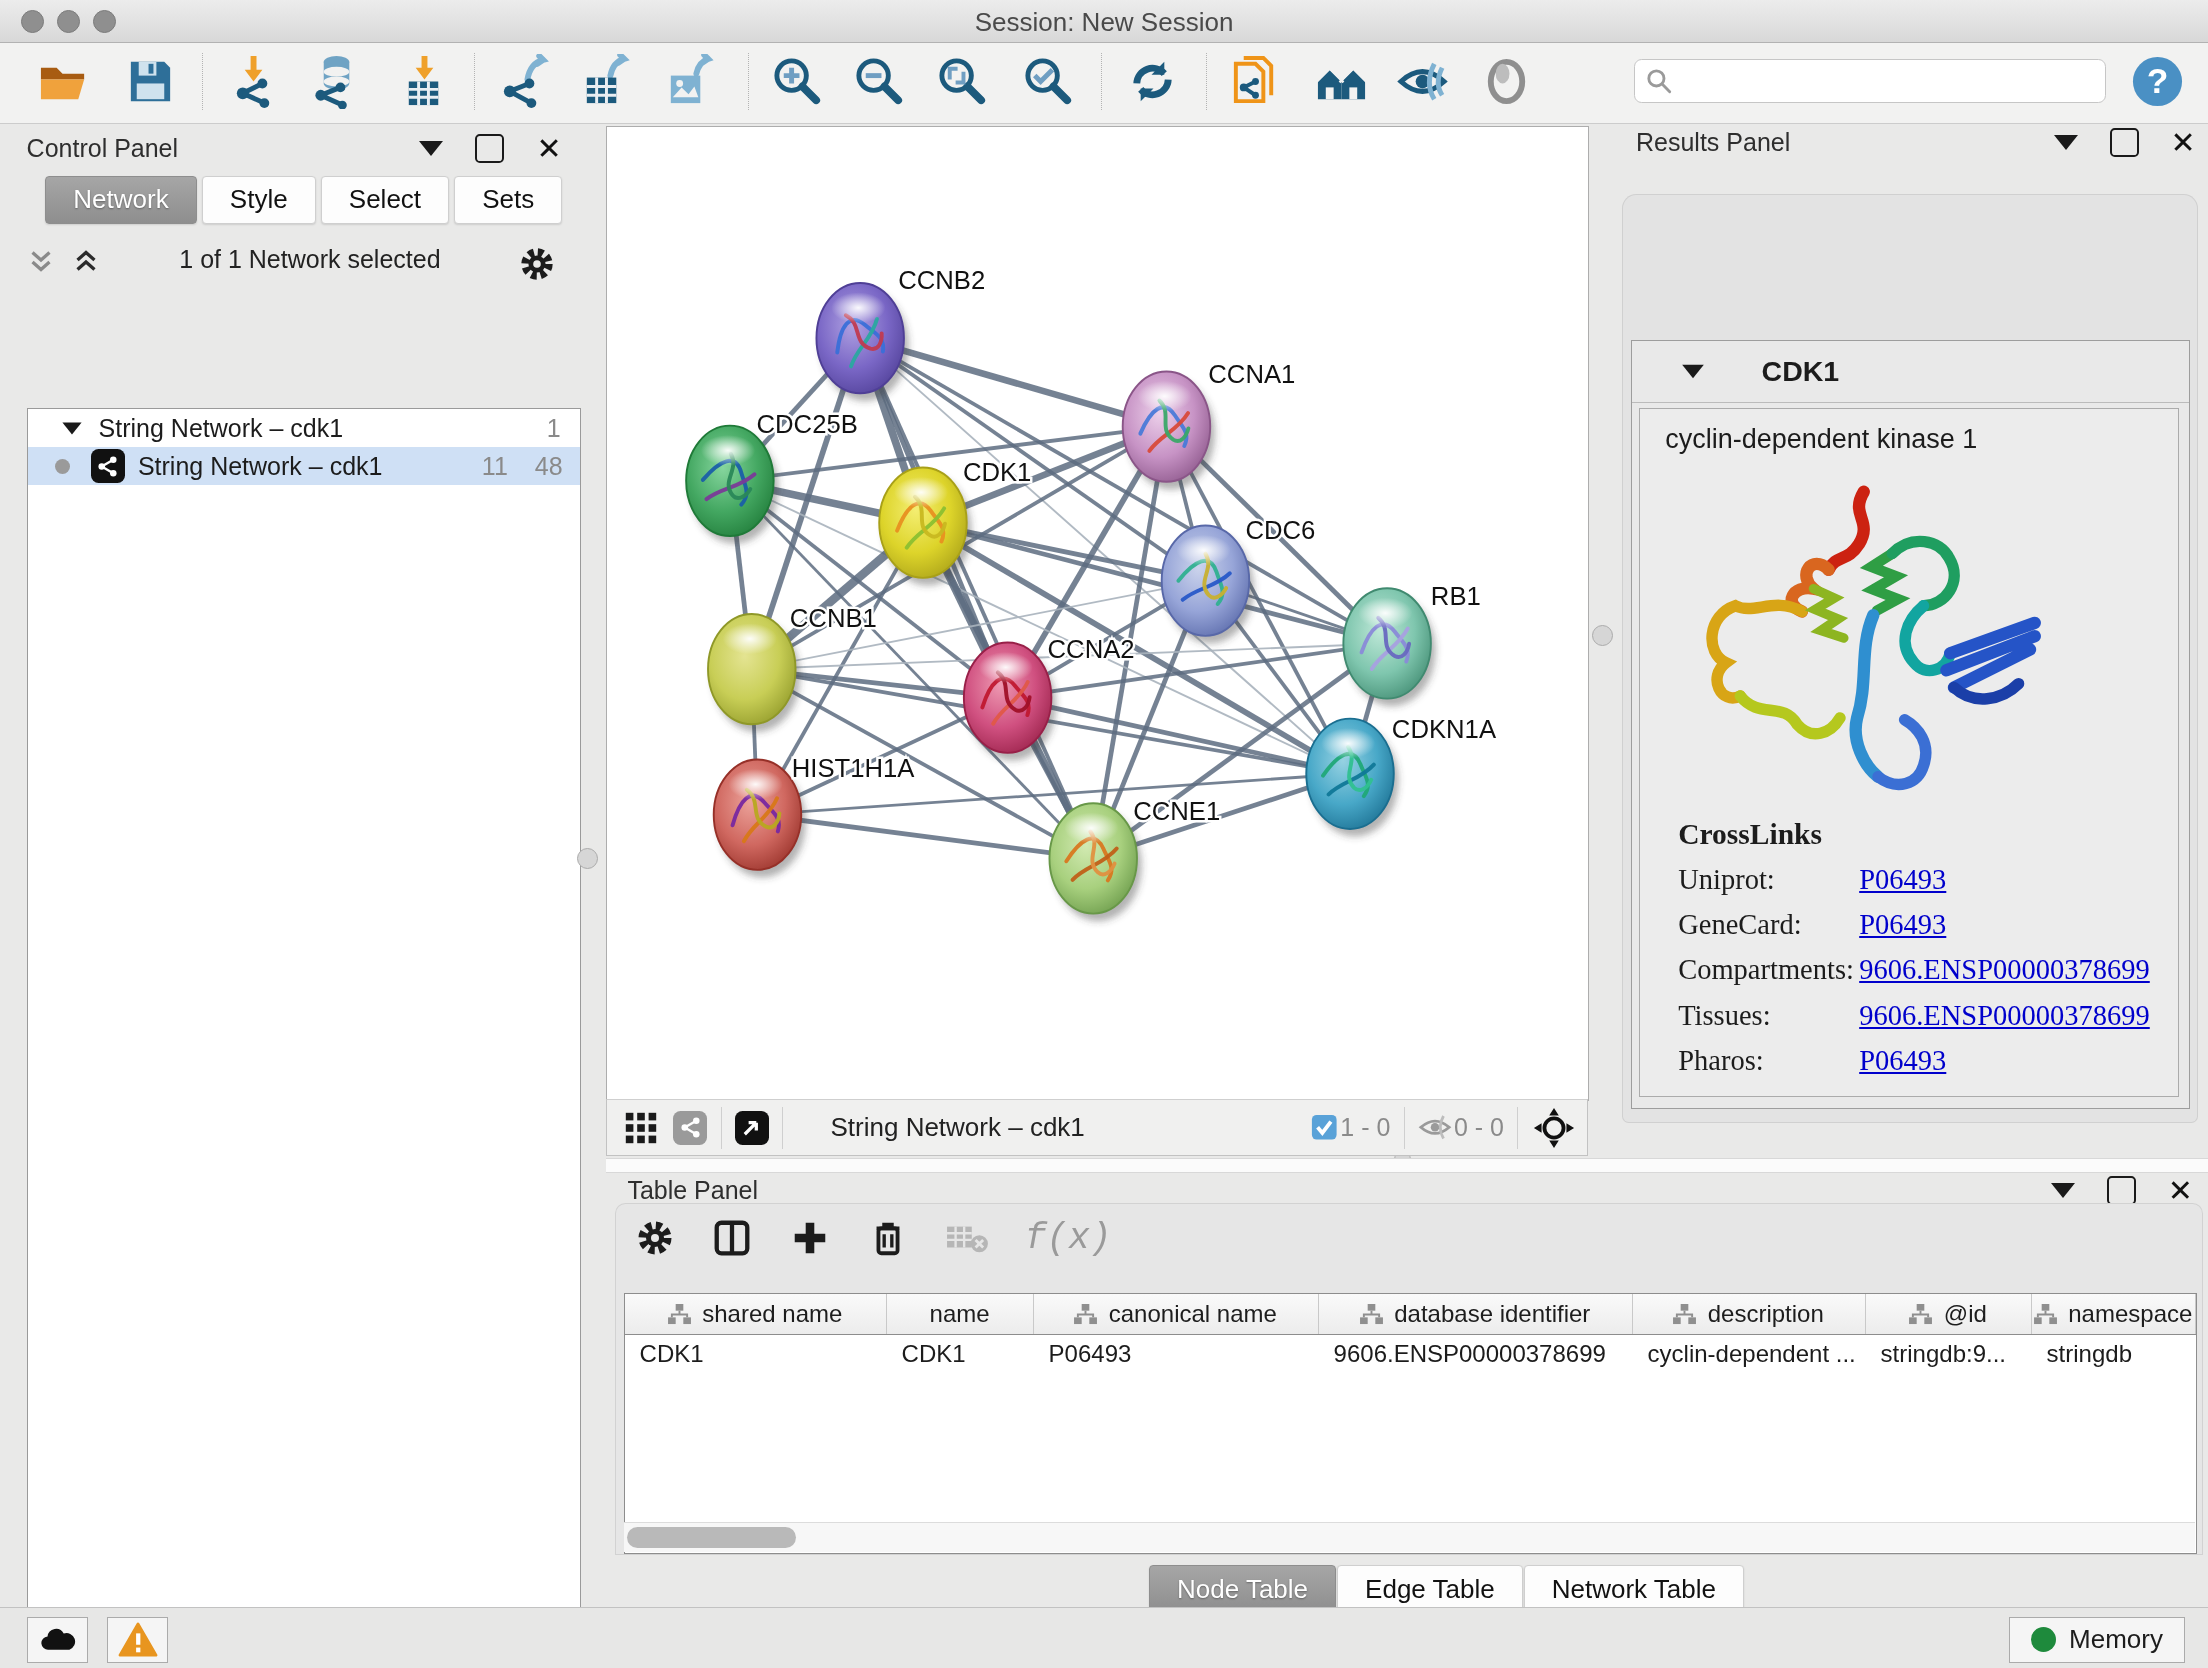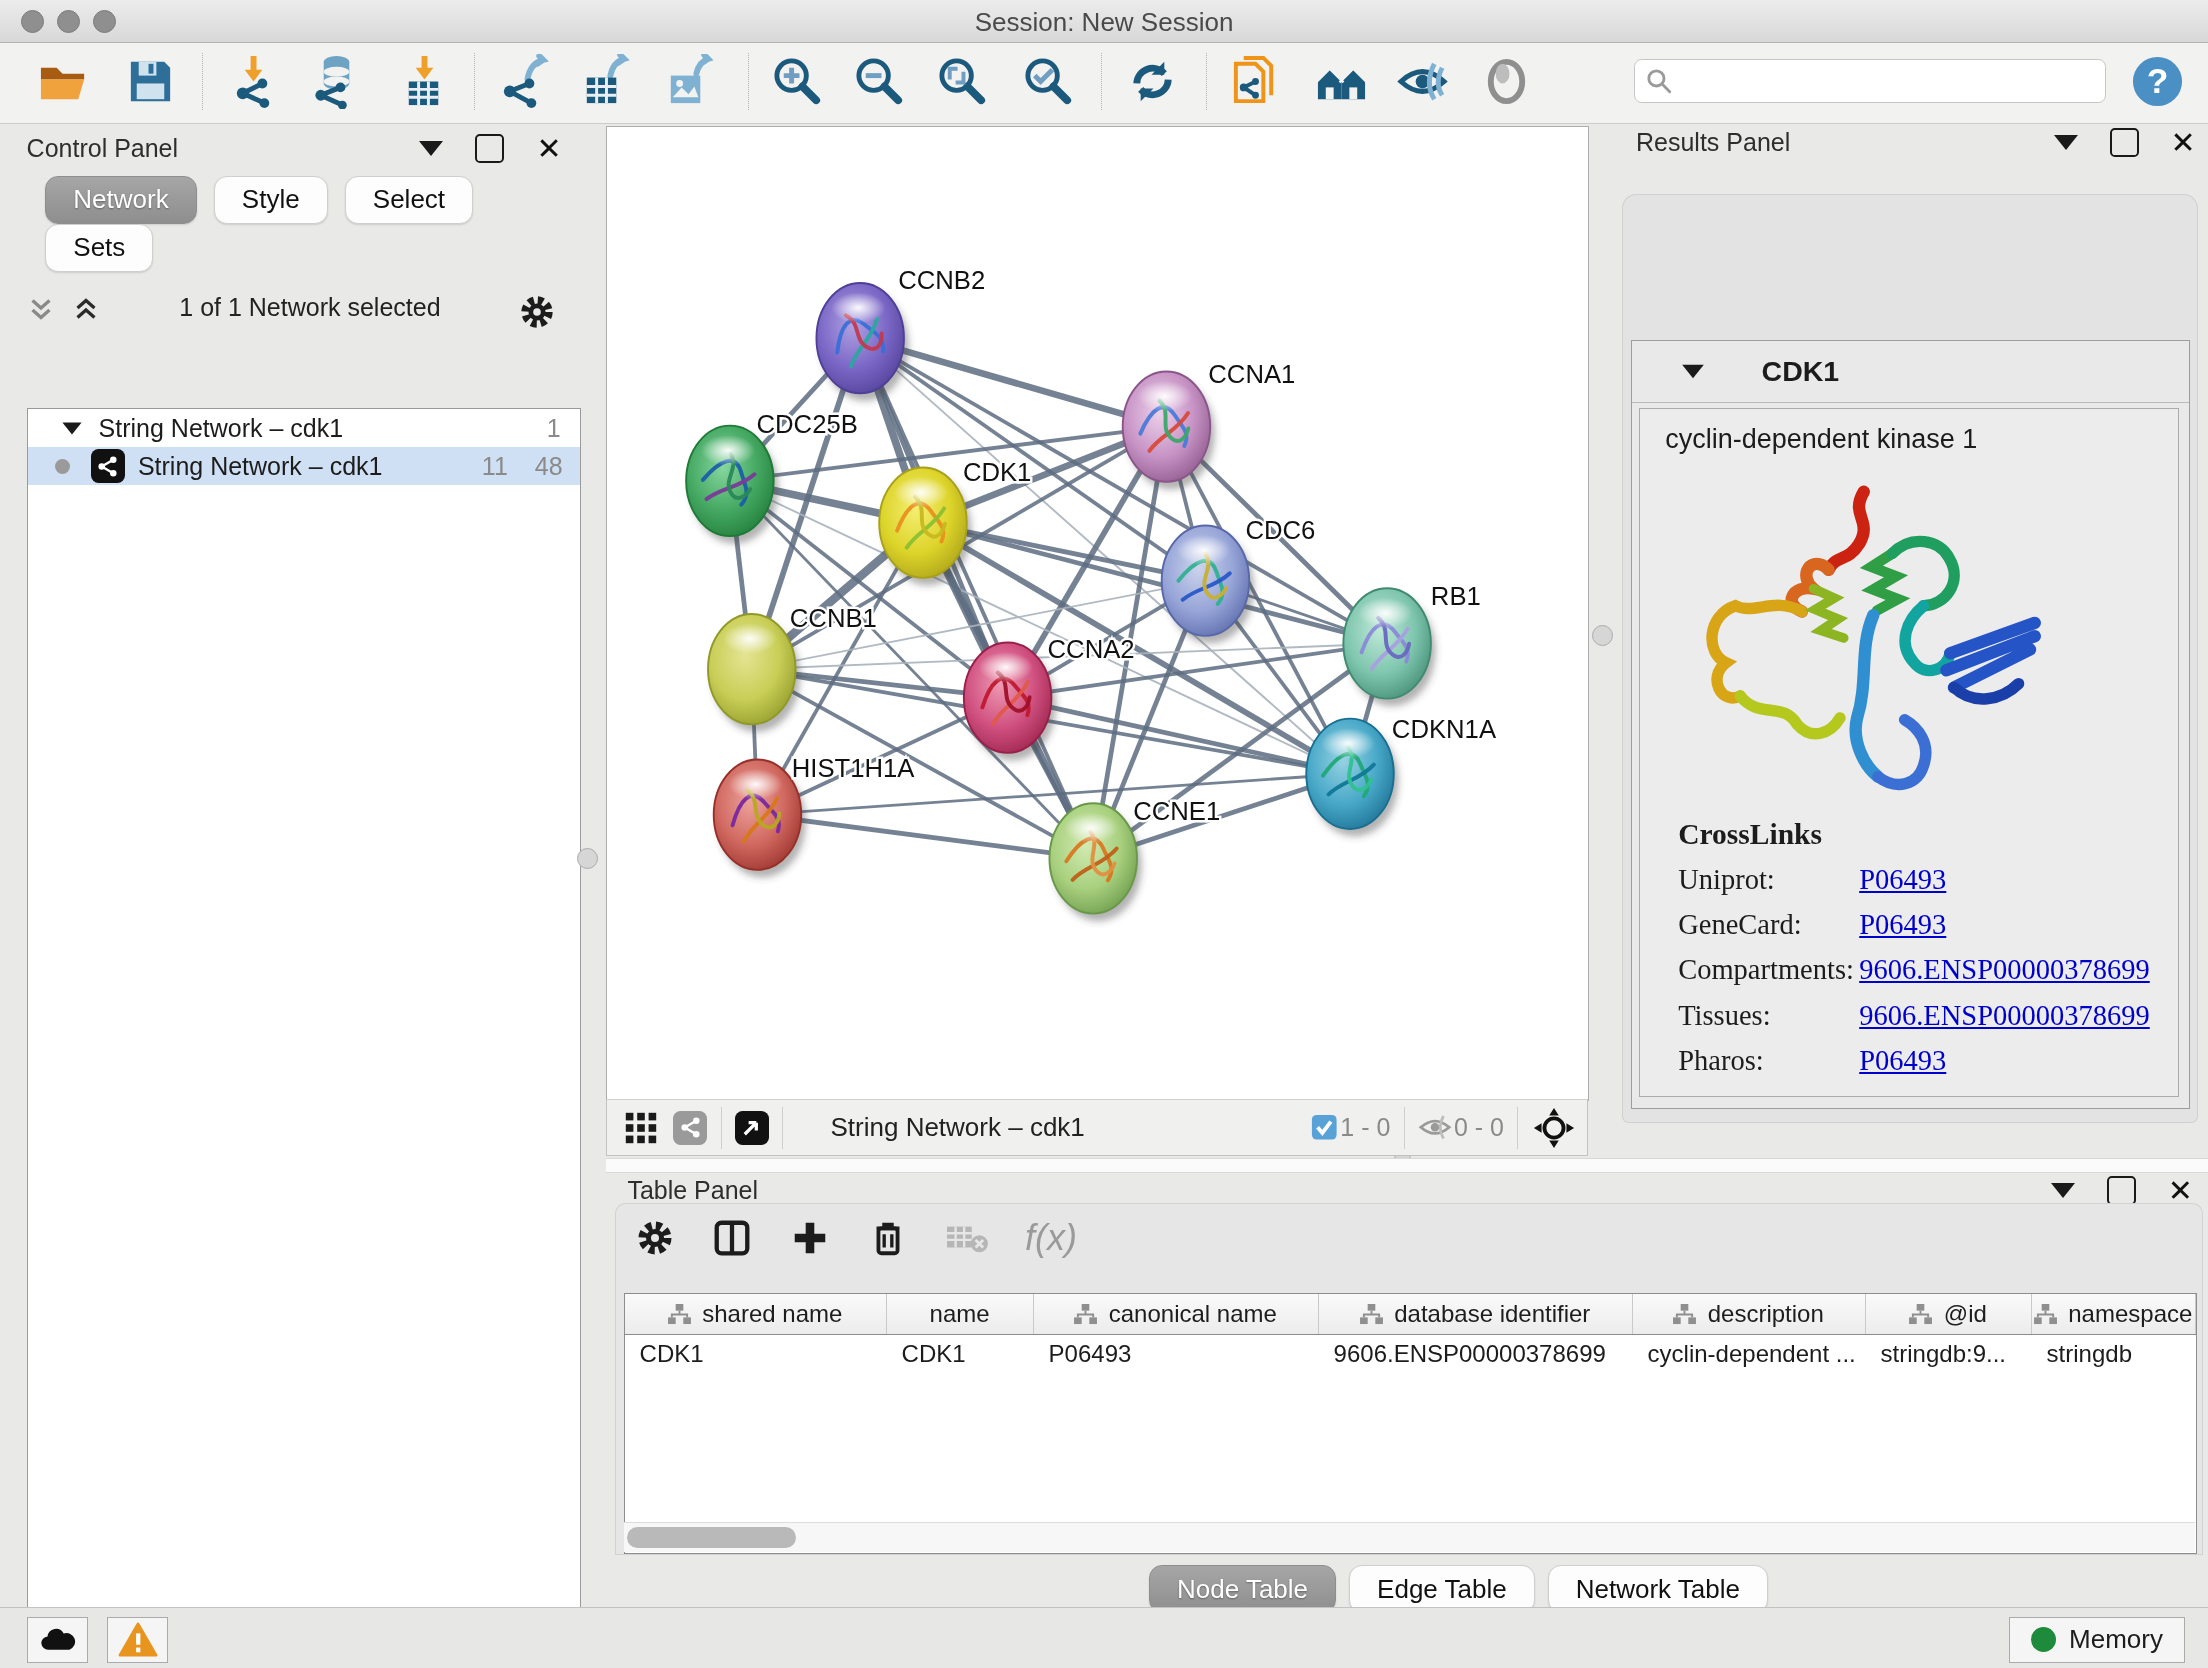--- a/index.html
+++ b/index.html
@@ -23,22 +23,22 @@
   .searchbox input{border:none;outline:none;font-size:24px;flex:1;background:transparent;font-family:inherit;}
 
   
   .ptitle{font-size:25px;color:#2e2e2e;}
   .pctl{display:flex;gap:32px;align-items:center;}
   .tri{width:0;height:0;border-left:12.4px solid transparent;border-right:12.4px solid transparent;border-top:15px solid #1a1a1a;}
   .flt{width:25px;height:25px;border:2.9px solid #1a1a1a;border-radius:4.8px;}
   .xbt{font-size:30px;font-weight:bold;color:#111;line-height:25px;}
 
   .tab{height:46px;border:1px solid #cfcfcf;background:#fdfdfd;color:#111;font-size:26px;
-    display:inline-flex;align-items:center;justify-content:center;padding:0 27px;border-radius:13px;
-    margin-right:13px;box-shadow:0 1px 1.9px rgba(0,0,0,.12);}
+    display:inline-flex;align-items:center;justify-content:center;padding:0 27px;border-radius:4px;
+    margin-right:1px;box-shadow:0 1px 1.9px rgba(0,0,0,.12);}
   .tab.sel{background:linear-gradient(#a6a6a6,#8e8e8e);color:#fff;text-shadow:0 1px 1.9px rgba(0,0,0,.35);border-color:#8e8e8e;}
 
   
   .netstatus{font-size:25px;color:#222;}
   .listbox{left:13.3px;top:282px;width:552px;height:1290px;background:#fff;border:1.9px solid #9a9a9a;}
   .lrow{height:38px;display:flex;align-items:center;font-size:25px;}
   .lrow .cnt{color:#8a8a8a;}
   .sel-row{background:#cfe0f5;}
   .sharesq{width:34px;height:34px;background:#111;border-radius:7.6px;display:flex;align-items:center;justify-content:center;}
 
@@ -688,21 +688,21 @@
       <path d="M10 12 h24 M18 12 v-4 h8 v4" stroke="#1c1c1c" stroke-width="4" fill="none"></path>
       <rect x="12" y="12" width="20" height="26" rx="3" fill="none" stroke="#1c1c1c" stroke-width="4"></rect>
       <path d="M18 18 v14 M26 18 v14" stroke="#1c1c1c" stroke-width="3.5"></path>
     </svg>
     <svg width="44" height="38" viewBox="0 0 46 40" style="opacity:.55">
       <rect x="2" y="8" width="26" height="22" fill="#8f8f8f"></rect>
       <path d="M2 15 h26 M2 22 h26 M11 8 v22 M20 8 v22" stroke="#e6e6e6" stroke-width="2.5"></path>
       <circle cx="36" cy="26" r="9" fill="#8f8f8f"></circle>
         <path d="M32 22 l8 8 M40 22 l-8 8" stroke="#e6e6e6" stroke-width="3"></path>
     </svg>
-    <span style="font-family:Liberation Sans, sans-serif;font-style:italic;font-size:36px;color:#9a9a9a">f(x)</span>
+    <span style="font-family:Liberation Mono, monospace;font-style:italic;font-size:36px;color:#9a9a9a">f(x)</span>
   </div>
 
   <div class="tblwrap">
     <div class="thead">
       <div class="th">
         <svg width="23" height="21" viewBox="0 0 24 22">
             <g fill="#8f8f8f">
               <rect x="8" y="0" width="8" height="7"></rect>
               <rect x="0" y="14" width="8" height="7"></rect>
               <rect x="16" y="14" width="8" height="7"></rect>

